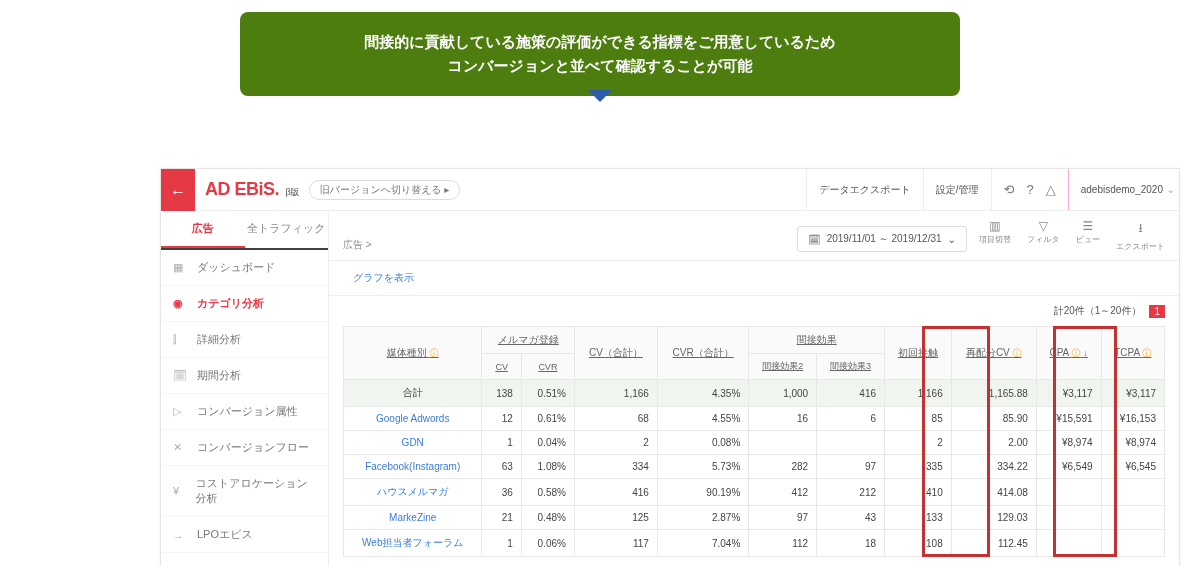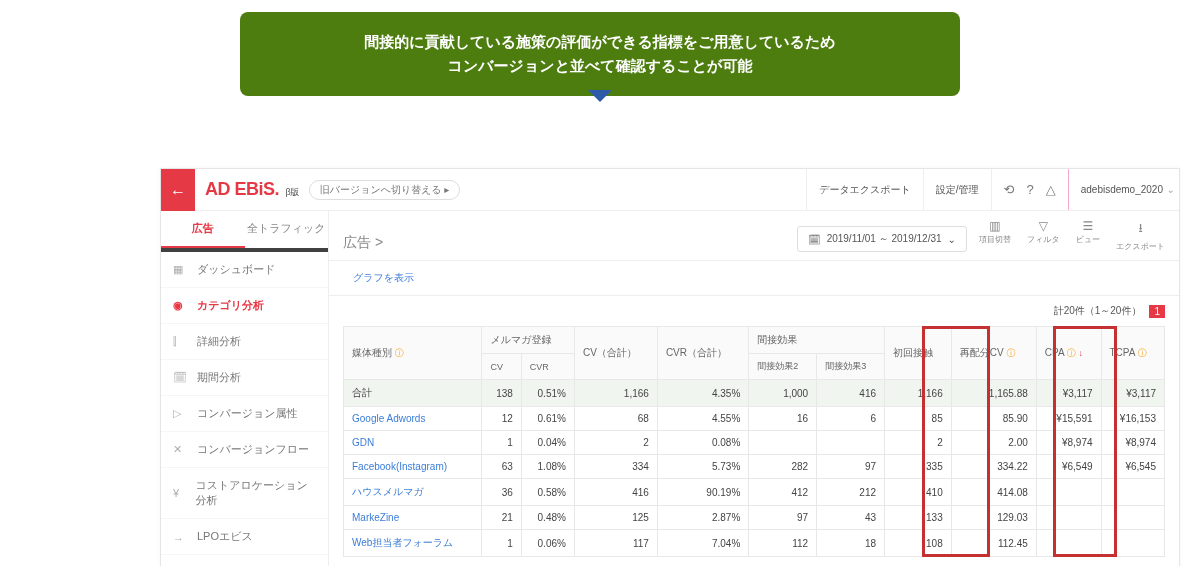--- a/index.html
+++ b/index.html
@@ -24,55 +24,55 @@
     .topbar-icons { display: flex; gap: 12px; padding: 0 12px; border-left: 1px solid #eee; height: 100%; align-items: center; }
     .topbar-icons span { font-size: 13px; color: #777; cursor: pointer; }
     .account { font-size: 10px; color: #555; padding: 0 16px 0 12px; border-left: 1px solid #f9a8d4; height: 100%; display: flex; align-items: center; cursor: pointer; position: relative; }
     .account::after { content: "⌄"; position: absolute; right: 4px; color: #aaa; font-size: 10px; }
     
     
     .body { display: flex; }
     
     
     .sidebar { width: 168px; border-right: 1px solid #eee; font-size: 11px; }
-    .tabs { display: flex; border-bottom: 4px solid #404040; }
+    .tabs { display: flex; border-bottom: 2px solid #404040; }
     .tabs span { flex: 1; text-align: center; padding: 10px 0; font-size: 11px; color: #888; cursor: pointer; }
     .tabs span.active { color: #e63946; border-bottom: 2px solid #e63946; font-weight: 600; }
     .side-item { display: flex; align-items: center; padding: 10px 12px; color: #777; cursor: pointer; border-bottom: 1px solid #f5f5f5; }
     .side-item.active { color: #e63946; font-weight: 600; }
     .side-item .icon { width: 16px; font-size: 11px; margin-right: 8px; opacity: 0.6; }
     .side-item.active .icon { opacity: 1; color: #e63946; }
     
     
     .main { flex: 1; display: flex; flex-direction: column; }
     .main-header { display: flex; align-items: flex-end; padding: 8px 14px; border-bottom: 1px solid #eee; }
-    .breadcrumb { font-size: 14px; color: #888; }
+    .breadcrumb { font-size: 10px; color: #888; }
     .page-title { font-size: 14px; font-weight: 600; color: #333; margin-top: 2px; }
     .page-title .help { color: #f5a623; font-size: 11px; }
     .main-header-left { flex: 1; }
     .date-range { font-size: 10px; color: #555; border: 1px solid #ddd; padding: 5px 10px; border-radius: 3px; cursor: pointer; display: flex; align-items: center; gap: 6px; }
     .toolbar { display: flex; gap: 16px; margin-left: 12px; }
     .toolbar-item { display: flex; flex-direction: column; align-items: center; font-size: 8px; color: #888; cursor: pointer; }
     .toolbar-item .ticon { font-size: 12px; margin-bottom: 1px; }
     
     .subheader { display: flex; align-items: center; padding: 10px 14px; border-bottom: 1px solid #eee; }
     .subheader-title { font-size: 12px; font-weight: 600; color: #333; }
     .graph-link { font-size: 10px; color: #3b7dd8; margin-left: 10px; cursor: pointer; }
     
     .count-row { display: flex; justify-content: flex-end; align-items: center; padding: 8px 14px; font-size: 10px; color: #555; gap: 8px; }
     .page-num { background: #e63946; color: #fff; padding: 1px 5px; }
     
     
     .table-wrap { position: relative; padding: 0 14px 14px; }
     table { width: 100%; border-collapse: collapse; font-size: 10px; }
     th, td { border: 1px solid #e8e8e8; padding: 6px 8px; }
-    th { background: #fafafa; color: #666; font-weight: 500; text-align: left; }
+    th { background: #fafafa; color: #666; font-weight: 500; text-align: center; text-decoration: underline; }
     th.sub { font-size: 9px; }
     td { text-align: right; color: #444; }
-    td.label { text-align: left; }
+    td.label { text-align: center; }
     td.label a { color: #3b7dd8; text-decoration: none; }
     tr.total td { background: #f0f6ef; }
     .help-ic { color: #f5a623; font-size: 9px; }
     .sort-ic { color: #e63946; font-size: 9px; }
     
     
     .highlight-box { position: absolute; border: 3px solid #c53030; pointer-events: none; }
   </style>
 </head>
 <body>

